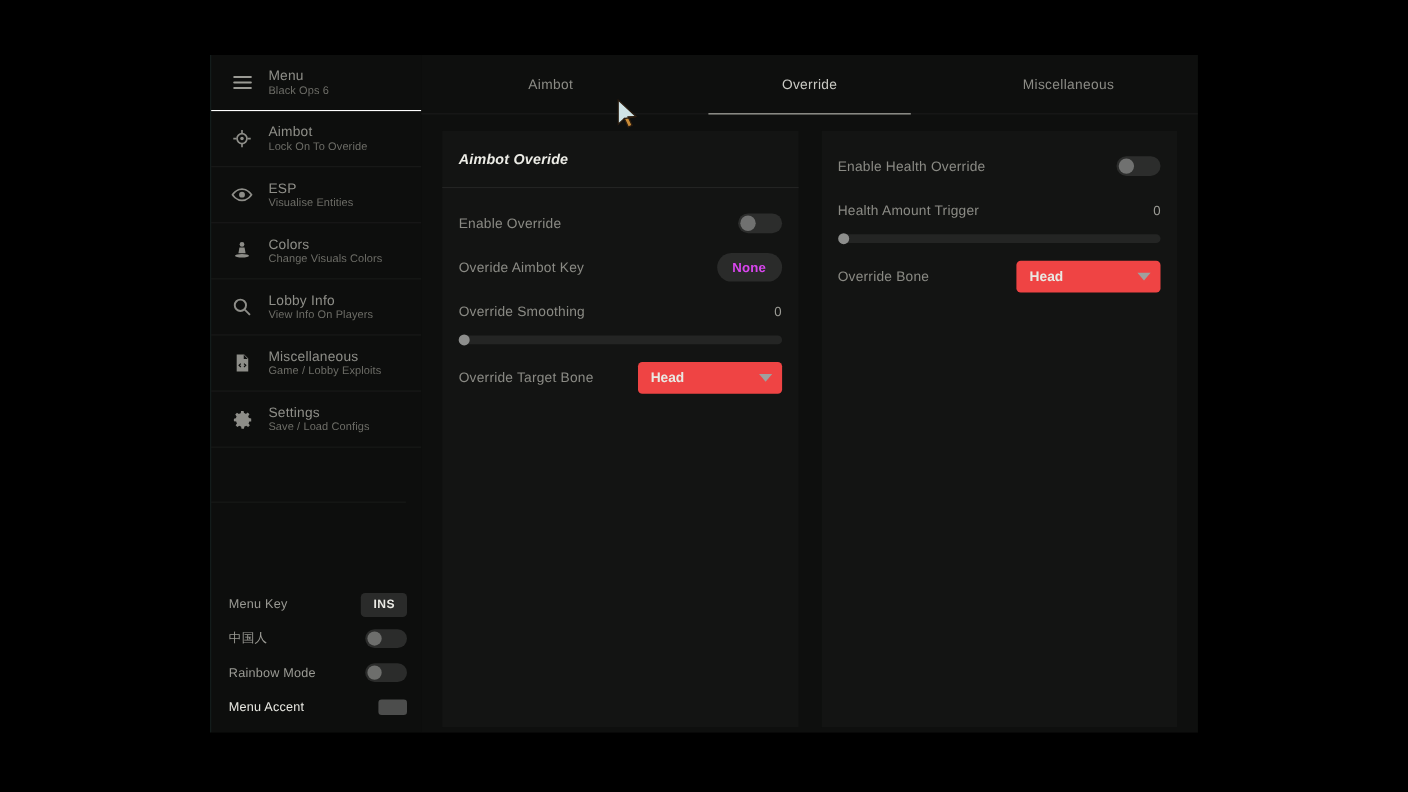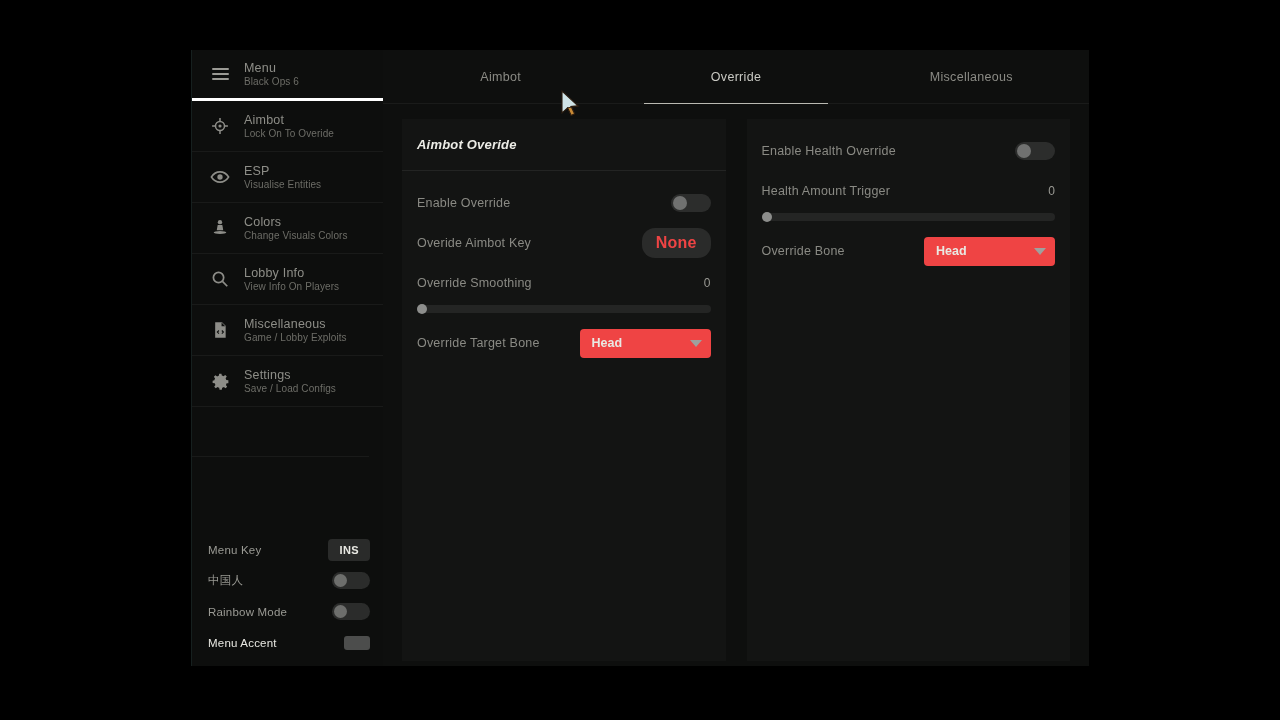--- a/index.html
+++ b/index.html
@@ -30,21 +30,21 @@
   }
 
   .side-row {
     height: 51px;
     display: flex;
     align-items: center;
     padding-left: 14px;
     border-bottom: 1px solid #191a19;
     position: relative;
   }
-  .side-row.header { border-bottom: 3px solid #ffffff; }
+  .side-row.header { border-bottom: 1px solid #ffffff; }
 
   .side-icon {
     width: 28px;
     flex: 0 0 28px;
     display: flex;
     align-items: center;
     justify-content: center;
     color: #8d8d88;
   }
   .side-icon svg { display: block; }
@@ -232,22 +232,22 @@
   .tgl-lg .knob {
     position: absolute;
     left: 2px; top: 2px;
     width: 14px; height: 14px;
     border-radius: 50%;
     background: #707170;
   }
 
   .pillbtn {
     background: #2a2b2a;
-    color: #ef4444;
-    font-size: 16px;
+    color: #d946ef;
+    font-size: 12px;
     font-weight: bold;
     border-radius: 13px;
     padding: 6px 14px;
     letter-spacing: .2px;
   }
 
   .slider-wrap { padding: 2px 0 10px 0; }
   .slider {
     height: 8px;
     border-radius: 4px;

